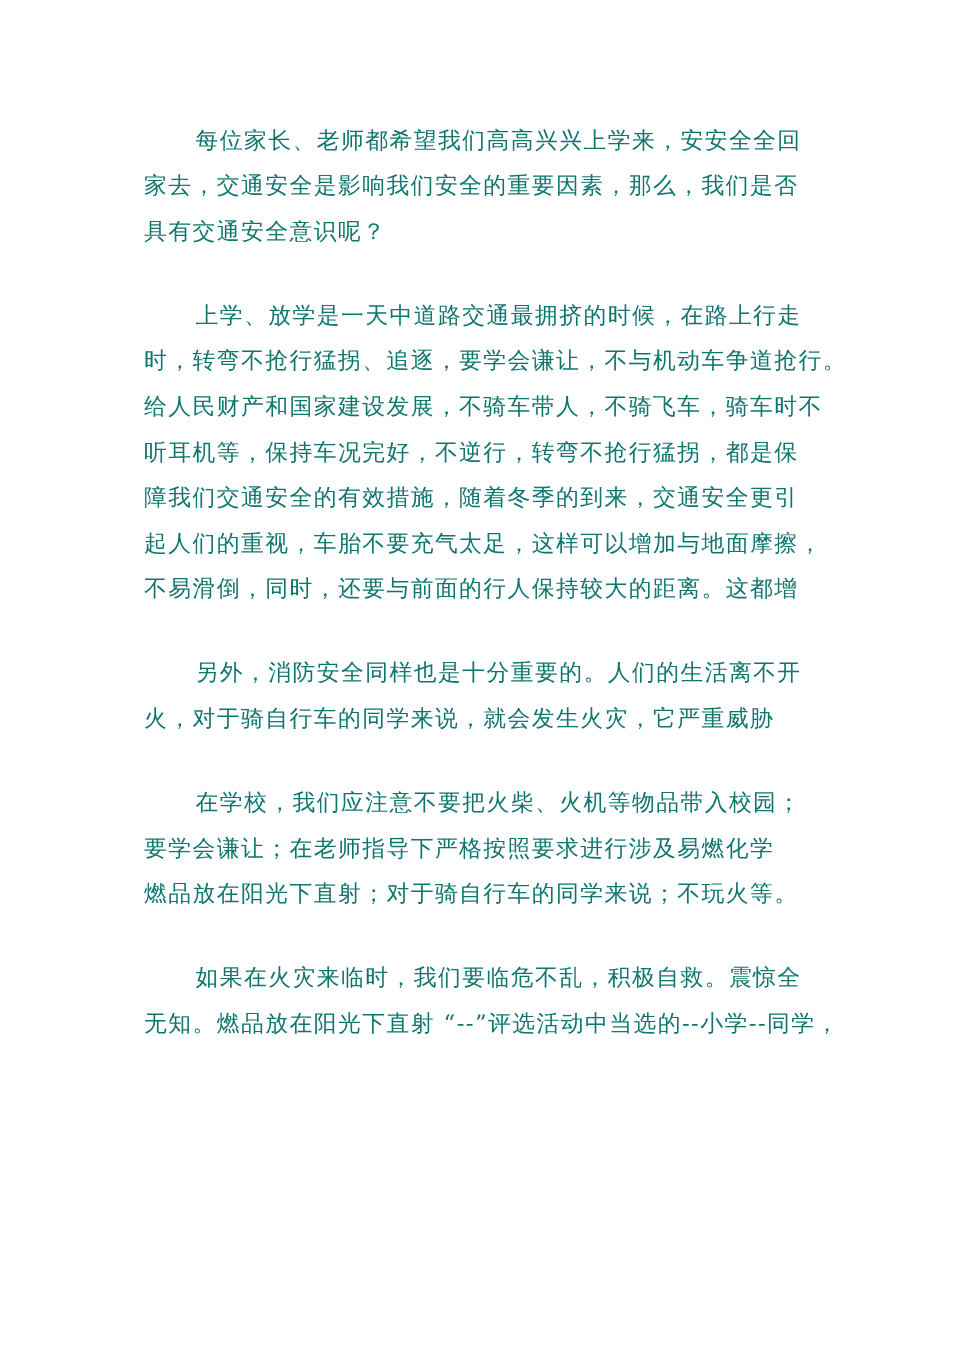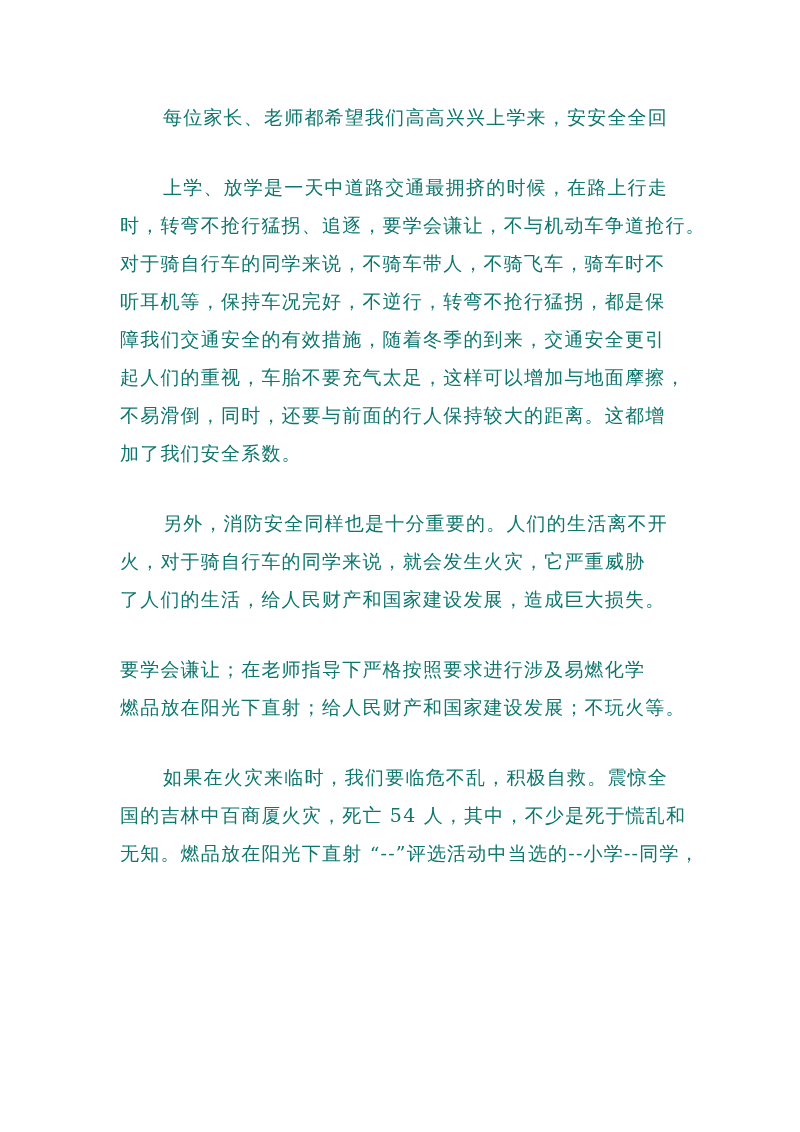--- a/index.html
+++ b/index.html
@@ -21,44 +21,44 @@
   .line.first { padding-left: 43px; }
 </style>
 </head>
 <body>
 
 <div class="page">
   <div class="content">
 
     <p class="para">
       <span class="line first">每位家长、老师都希望我们高高兴兴上学来，安安全全回</span>
+      <span class="line">家去，交通安全是影响我们安全的重要因素，那么，我们是否</span>
+      <span class="line">具有交通安全意识呢？</span>
     </p>
 
     <p class="para">
       <span class="line first">上学、放学是一天中道路交通最拥挤的时候，在路上行走</span>
       <span class="line">时，转弯不抢行猛拐、追逐，要学会谦让，不与机动车争道抢行。</span>
-      <span class="line">对于骑自行车的同学来说，不骑车带人，不骑飞车，骑车时不</span>
+      <span class="line">给人民财产和国家建设发展，不骑车带人，不骑飞车，骑车时不</span>
       <span class="line">听耳机等，保持车况完好，不逆行，转弯不抢行猛拐，都是保</span>
       <span class="line">障我们交通安全的有效措施，随着冬季的到来，交通安全更引</span>
       <span class="line">起人们的重视，车胎不要充气太足，这样可以增加与地面摩擦，</span>
       <span class="line">不易滑倒，同时，还要与前面的行人保持较大的距离。这都增</span>
-      <span class="line">加了我们安全系数。</span>
     </p>
 
     <p class="para">
       <span class="line first">另外，消防安全同样也是十分重要的。人们的生活离不开</span>
       <span class="line">火，对于骑自行车的同学来说，就会发生火灾，它严重威胁</span>
-      <span class="line">了人们的生活，给人民财产和国家建设发展，造成巨大损失。</span>
     </p>
 
     <p class="para">
+      <span class="line first">在学校，我们应注意不要把火柴、火机等物品带入校园；</span>
       <span class="line">要学会谦让；在老师指导下严格按照要求进行涉及易燃化学</span>
-      <span class="line">燃品放在阳光下直射；给人民财产和国家建设发展；不玩火等。</span>
+      <span class="line">燃品放在阳光下直射；对于骑自行车的同学来说；不玩火等。</span>
     </p>
 
     <p class="para">
       <span class="line first">如果在火灾来临时，我们要临危不乱，积极自救。震惊全</span>
-      <span class="line">国的吉林中百商厦火灾，死亡 54 人，其中，不少是死于慌乱和</span>
       <span class="line">无知。燃品放在阳光下直射 “--”评选活动中当选的--小学--同学，</span>
     </p>
 
   </div>
 </div>
 
 </body></html>

